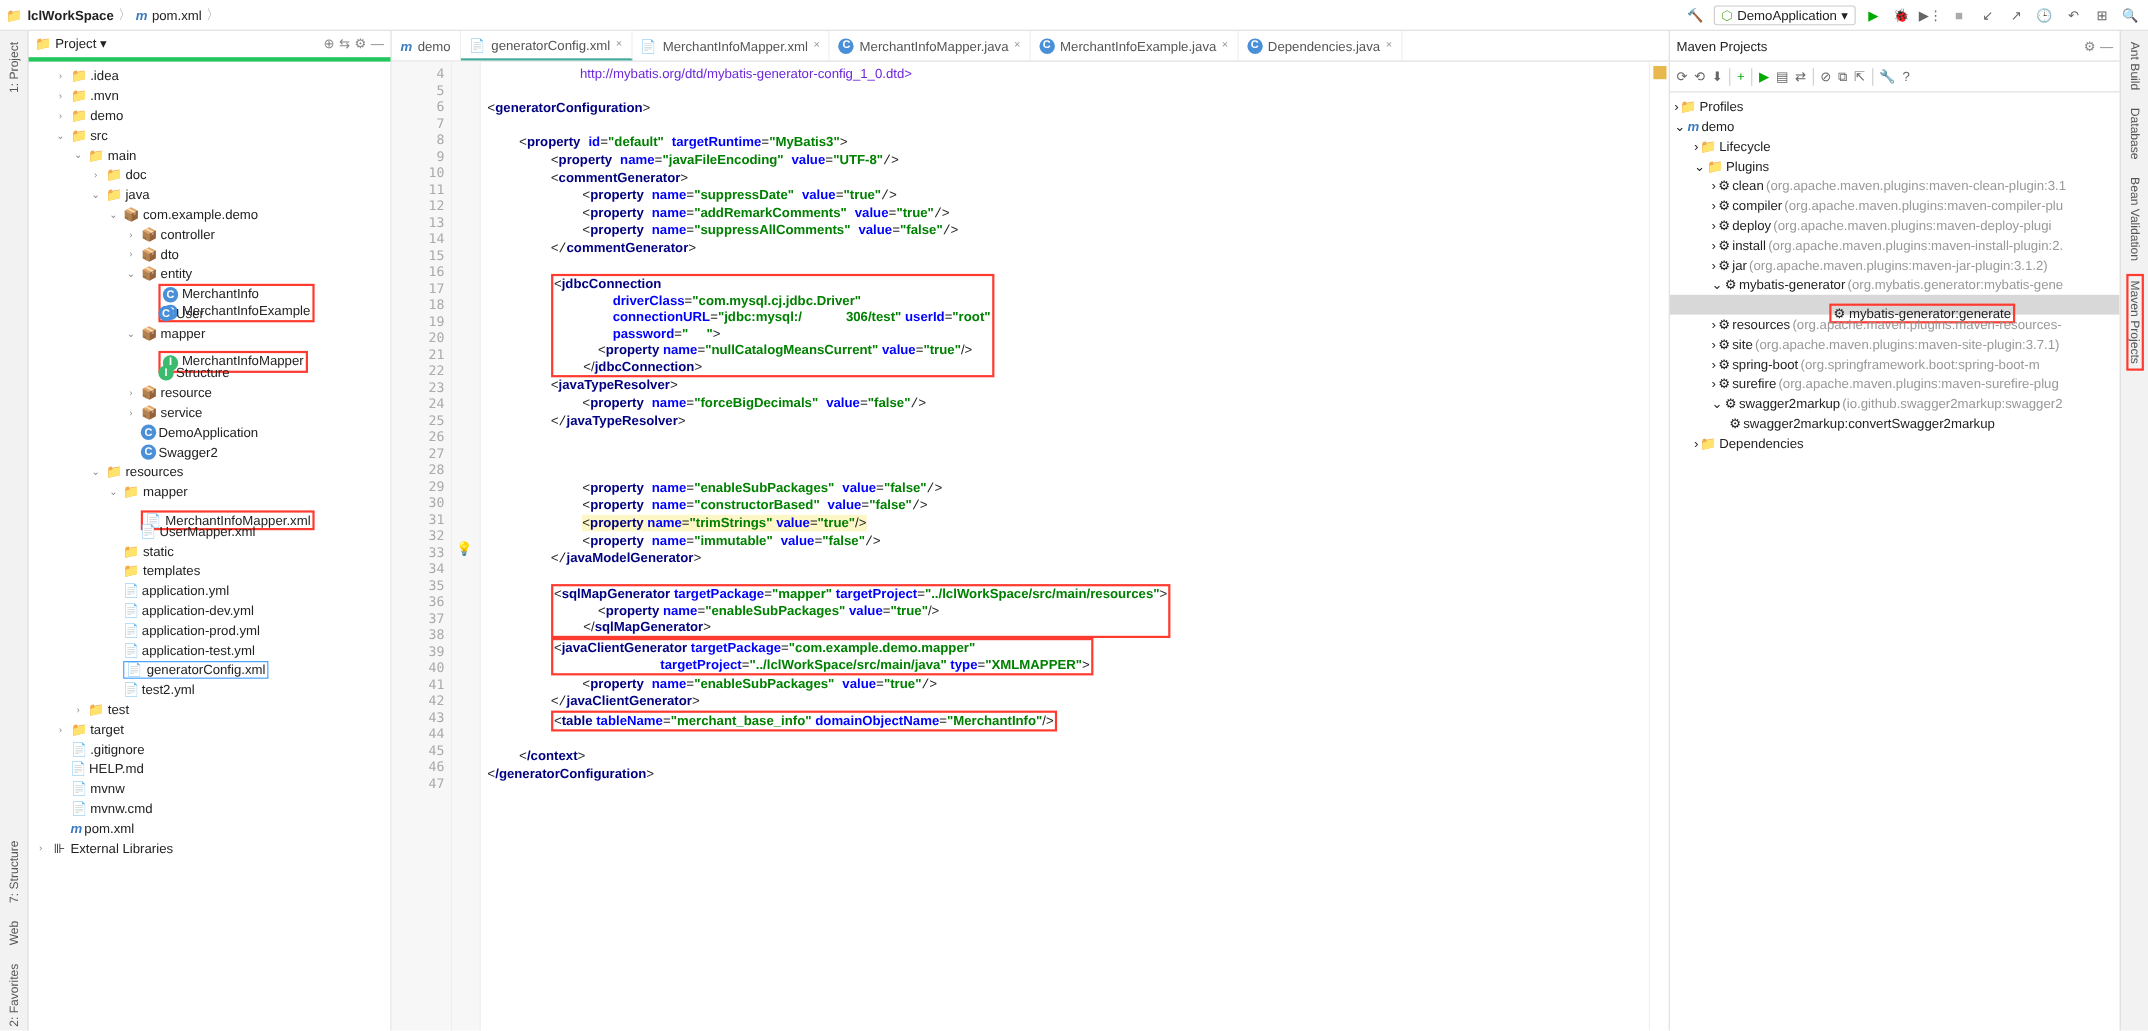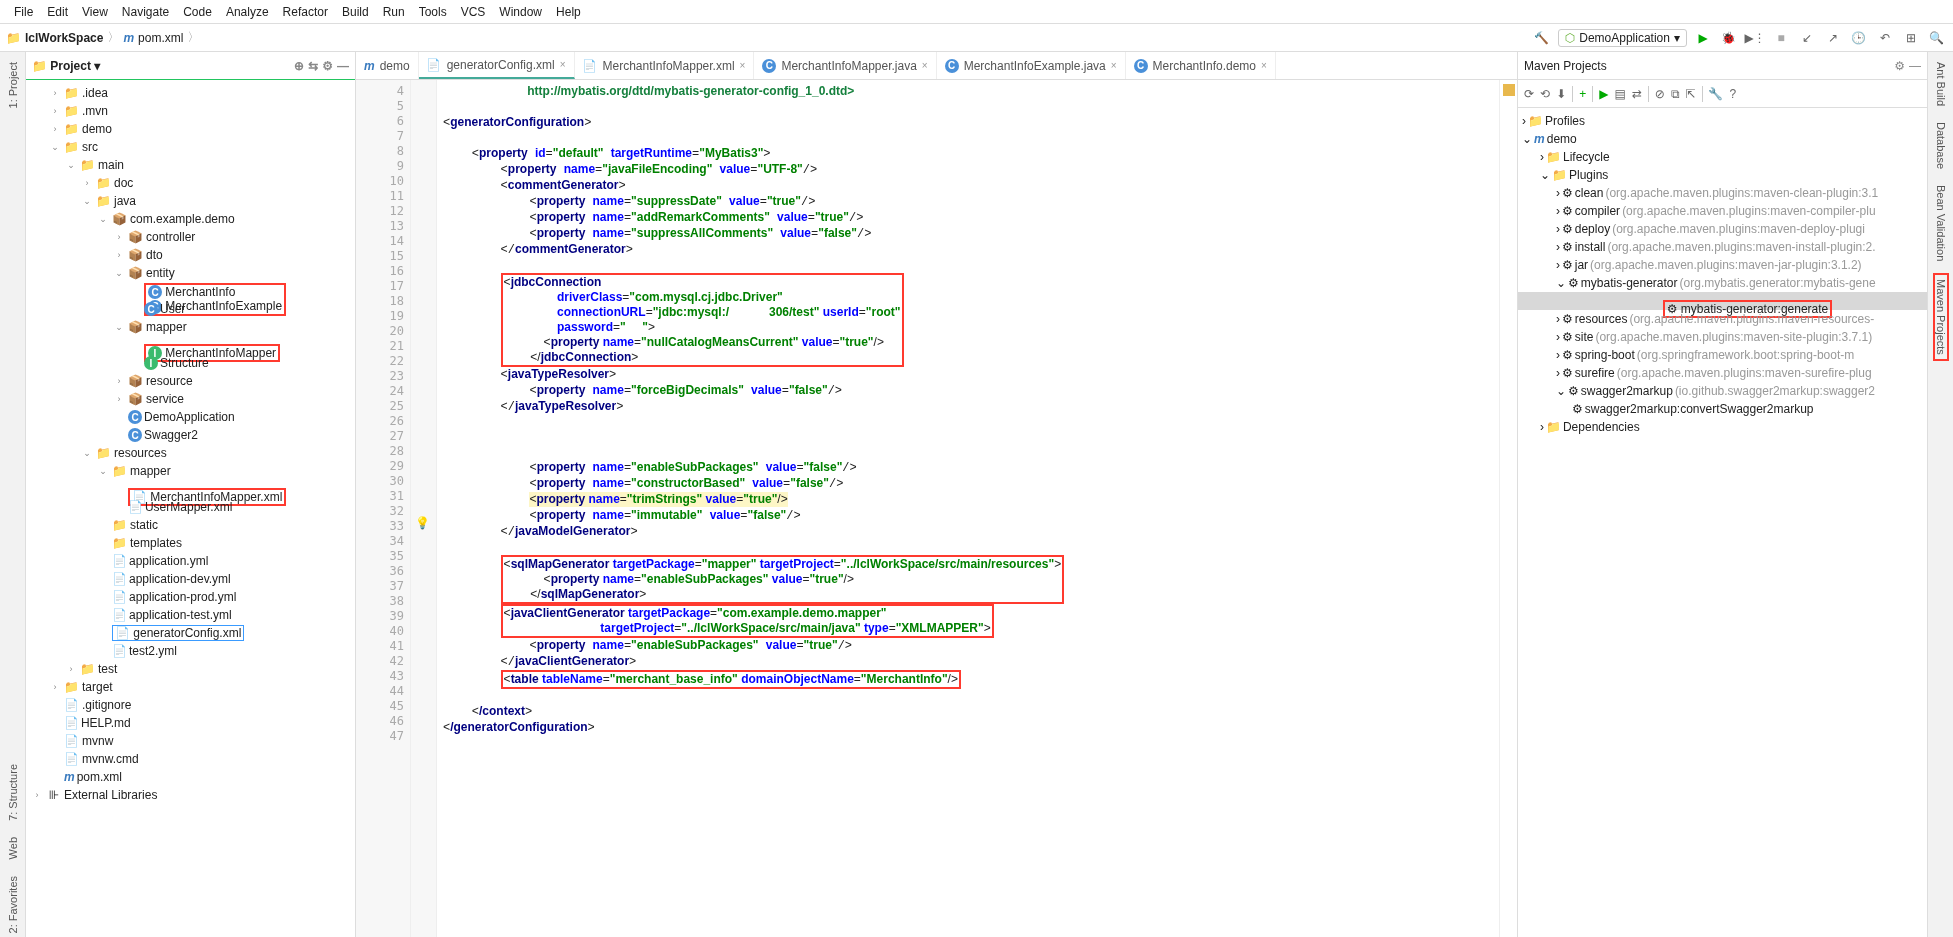--- a/index.html
+++ b/index.html
@@ -24,21 +24,21 @@
 
 .main { flex:1; display:flex; min-height:0; }
 .left-gutter { width:26px; background:#f2f2f2; border-right:1px solid #ddd; display:flex; flex-direction:column; align-items:center; gap:8px; padding-top:6px; }
 .left-gutter .vbtn { writing-mode:vertical-rl; transform:rotate(180deg); font-size:11px; color:#555; padding:4px 0; }
 .right-gutter { width:26px; background:#f2f2f2; border-left:1px solid #ddd; display:flex; flex-direction:column; align-items:center; gap:8px; padding-top:6px; }
 .right-gutter .vbtn { writing-mode:vertical-rl; font-size:11px; color:#555; padding:4px 0; }
 .right-gutter .vbtn.active { border:2px solid #ff3a2f; }
 
 
 .project-panel { width:330px; border-right:1px solid #ddd; display:flex; flex-direction:column; }
-.panel-header { height:28px; border-bottom:1px solid #22c55e; display:flex; align-items:center; padding:0 6px; justify-content:space-between;font-weight:bold; }
+.panel-header { height:28px; border-bottom:4px solid #22c55e; display:flex; align-items:center; padding:0 6px; justify-content:space-between; }
 .panel-header .left { display:flex; align-items:center; gap:4px; }
 .panel-header .tools { display:flex; gap:4px; color:#888; }
 .tree { flex:1; overflow:auto; padding:4px 0; }
 .tree-row { display:flex; align-items:center; height:18px; padding:0 4px; gap:2px; white-space:nowrap; }
 .tree-row .tw { width:14px; text-align:center; color:#888; font-size:9px; }
 .tree-row .ico { width:16px; text-align:center; }
 .tree-row .lbl { }
 .ind { display:inline-block; }
 .box-red { border:2px solid #ff3a2f; padding:0 2px;margin-top:16px; }
 .box-blue { border:1px solid #3a9bff; padding:0 2px; }
@@ -57,56 +57,41 @@
 .etab.active { background:#fff; border-bottom:2px solid #4a9; }
 .etab .x { color:#999; font-size:10px; }
 .editor-body { flex:1; display:flex; min-height:0; }
 .gutter { width:55px; background:#f7f7f7; border-right:1px solid #eee; text-align:right; padding:4px 6px 4px 0; font-family:Consolas,monospace; font-size:12px; color:#aaa; line-height:15px; white-space:pre; }
 .gutter2 { width:26px; background:#f7f7f7; border-right:1px solid #eee; position:relative; }
 .bulb { position:absolute; left:4px; top:436px; color:#c9a227; }
 .code { flex:1; font-family:Consolas,"Courier New",monospace; font-size:12px; line-height:15px; padding:4px 6px; white-space:pre; overflow:auto; position:relative; }
 .code .s-tag { color:#000080; font-weight:bold; }
 .code .s-attr { color:#0000ff; font-weight:bold; }
 .code .s-str { color:#008000; font-weight:bold; }
-.code .s-dtd { color:#15803d; font-weight:bold; }
+.code .s-dtd { color:#6d28d9; font-weight:normal; }
 .red-box { border:2px solid #ff3a2f; padding:0 1px; display:inline-block; }
 .hl-line { background:#fdf6c6; display:inline-block; }
 .editor-marks { width:18px; border-left:1px solid #eee; position:relative; }
 .mark-warn { position:absolute; right:2px; top:4px; width:12px; height:12px; background:#e8b84d; }
 
 
 .maven-panel { width:410px; border-left:1px solid #ddd; display:flex; flex-direction:column; }
 .maven-header { height:28px; border-bottom:1px solid #ddd; display:flex; align-items:center; justify-content:space-between; padding:0 6px; }
 .maven-toolbar { height:28px; border-bottom:1px solid #ddd; display:flex; align-items:center; gap:6px; padding:0 6px; color:#666; }
 .maven-toolbar .sep { width:1px; height:16px; background:#ccc; }
 .mtree { flex:1; overflow:auto; padding:4px 0; font-size:12px; }
 .mrow { display:flex; align-items:center; height:18px; padding:0 4px; gap:2px; white-space:nowrap; }
 .mrow .gray { color:#999; }
 .mrow.sel { background:#d8d8d8;justify-content:center; }
 </style>
 </head>
 <body>
 
 <div class="root">
 
-<div class="menubar">
-  <span>File</span>
-  <span>Edit</span>
-  <span>View</span>
-  <span>Navigate</span>
-  <span>Code</span>
-  <span>Analyze</span>
-  <span>Refactor</span>
-  <span>Build</span>
-  <span>Run</span>
-  <span>Tools</span>
-  <span>VCS</span>
-  <span>Window</span>
-  <span>Help</span>
-</div>
 
 <div class="toolbar-row">
   <div class="breadcrumb">
     <span>📁</span>
     <b>lclWorkSpace</b>
     <span class="sep">〉</span>
     <span style="color:#3a7bbf;font-style:italic;font-weight:bold">m</span>
     <span>pom.xml</span>
     <span class="sep">〉</span>
   </div>
@@ -407,21 +392,21 @@
             <span>MerchantInfoMapper.java</span>
             <span class="x">×</span>
           </div>
     <div class="etab">
             <span class="c-ico">C</span>
             <span>MerchantInfoExample.java</span>
             <span class="x">×</span>
           </div>
     <div class="etab">
             <span class="c-ico">C</span>
-            <span>MerchantInfo.demo</span>
+            <span>Dependencies.java</span>
             <span class="x">×</span>
           </div>
   </div>
   <div class="editor-body">
     <div class="gutter" id="line-gutter">4
 5
 6
 7
 8
 9

